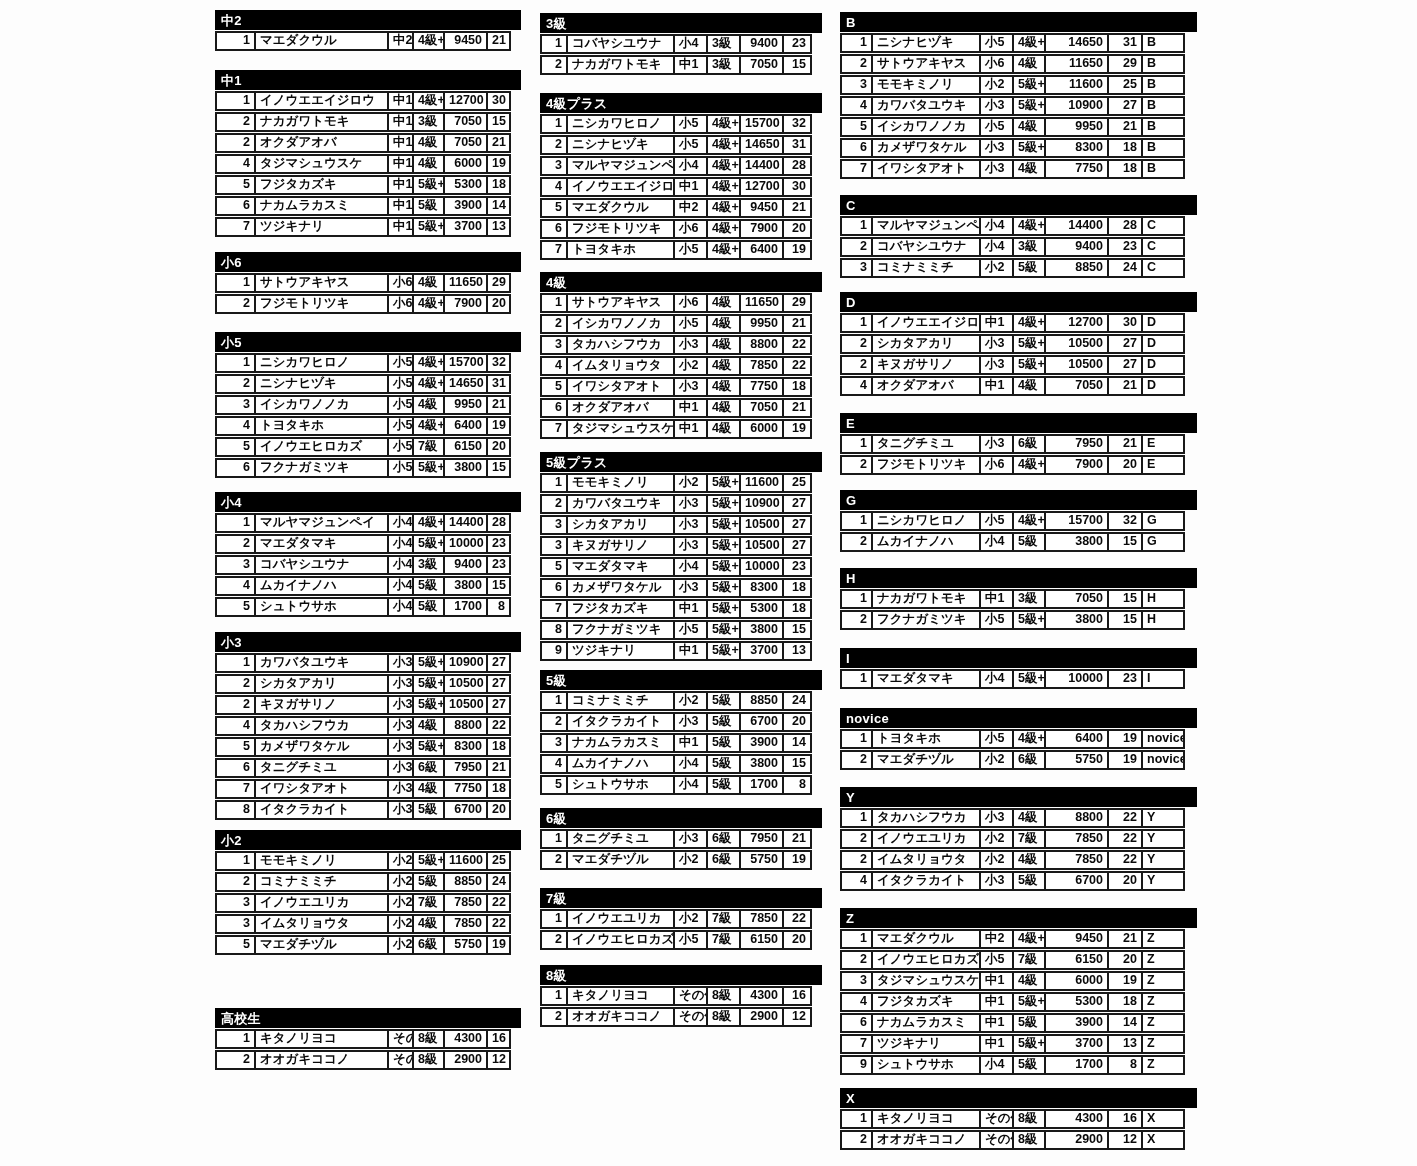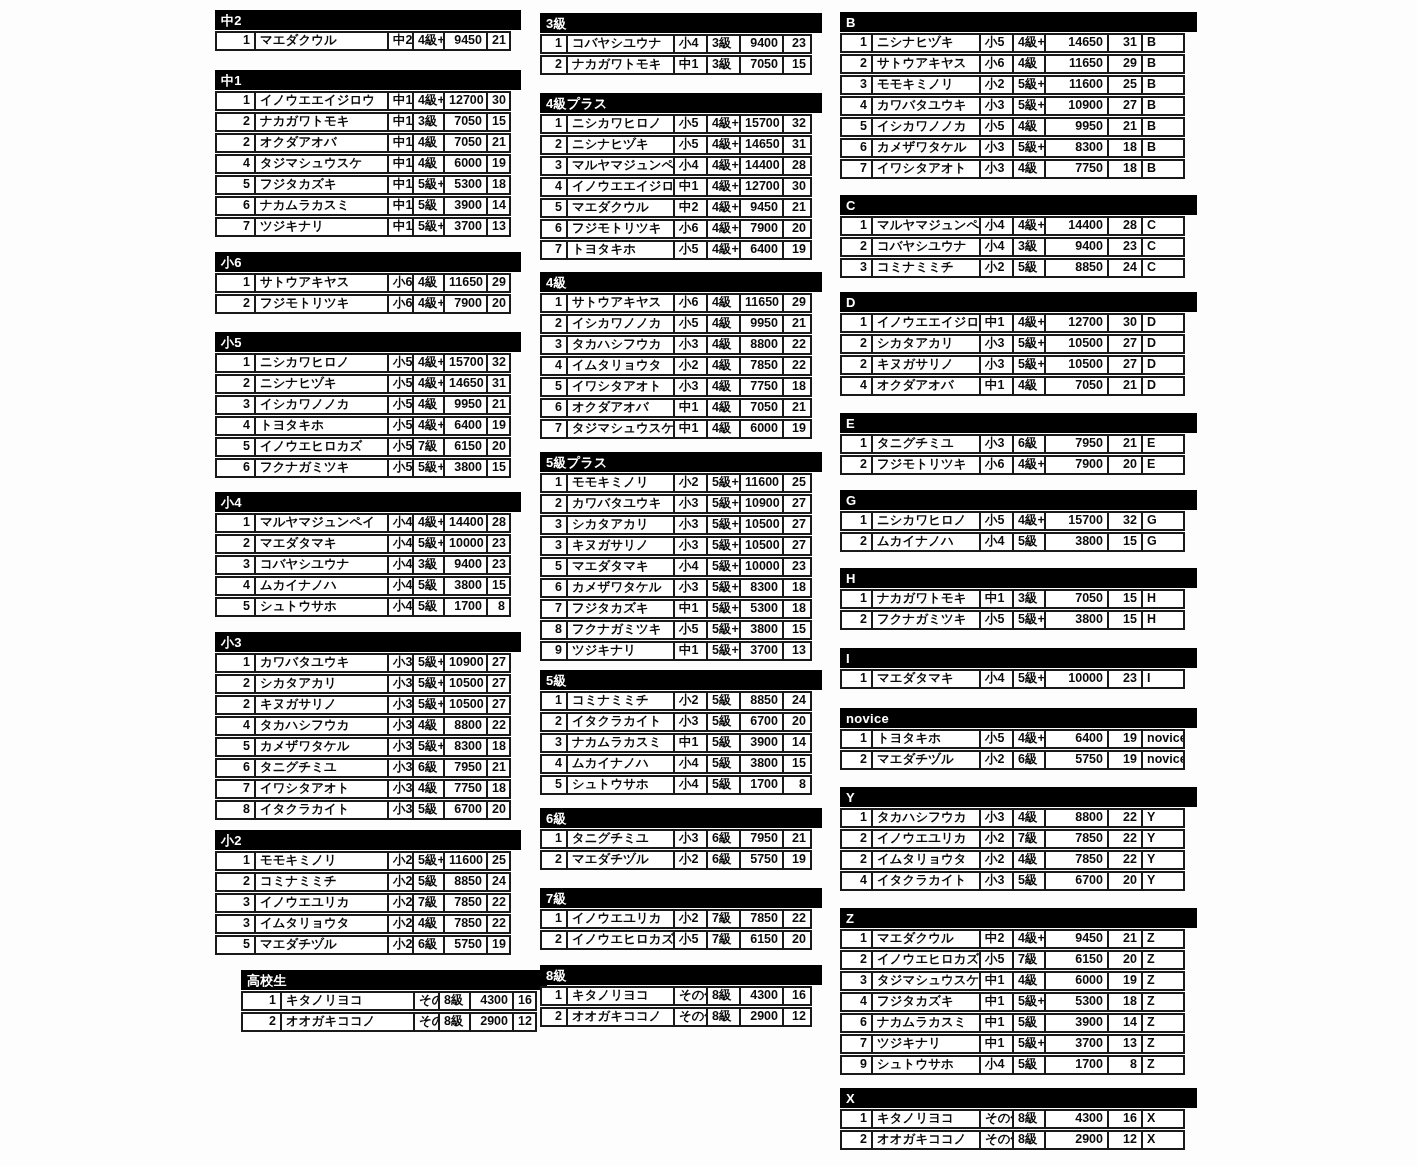--- a/index.html
+++ b/index.html
@@ -306,21 +306,21 @@
         </div>
         <div class="trow">
           <div class="cell ar" style="width: 41px;">5</div>
           <div class="cell al ml" style="width: 135px;">マエダチヅル</div>
           <div class="cell al ml" style="width: 27px;">小2</div>
           <div class="cell al ml" style="width: 33px;">6級</div>
           <div class="cell ar ml" style="width: 45px;">5750</div>
           <div class="cell ar ml" style="width: 25px;">19</div>
         </div>
       </div>
-      <div class="rtable" style="top: 970px; margin-left: 26px;">
+      <div class="rtable" style="top: 1008px;">
         <div class="thead">高校生</div>
         <div class="trow">
           <div class="cell ar" style="width: 41px;">1</div>
           <div class="cell al ml" style="width: 135px;">キタノリヨコ</div>
           <div class="cell al ml" style="width: 27px;">その他</div>
           <div class="cell al ml" style="width: 33px;">8級</div>
           <div class="cell ar ml" style="width: 45px;">4300</div>
           <div class="cell ar ml" style="width: 25px;">16</div>
         </div>
         <div class="trow">

